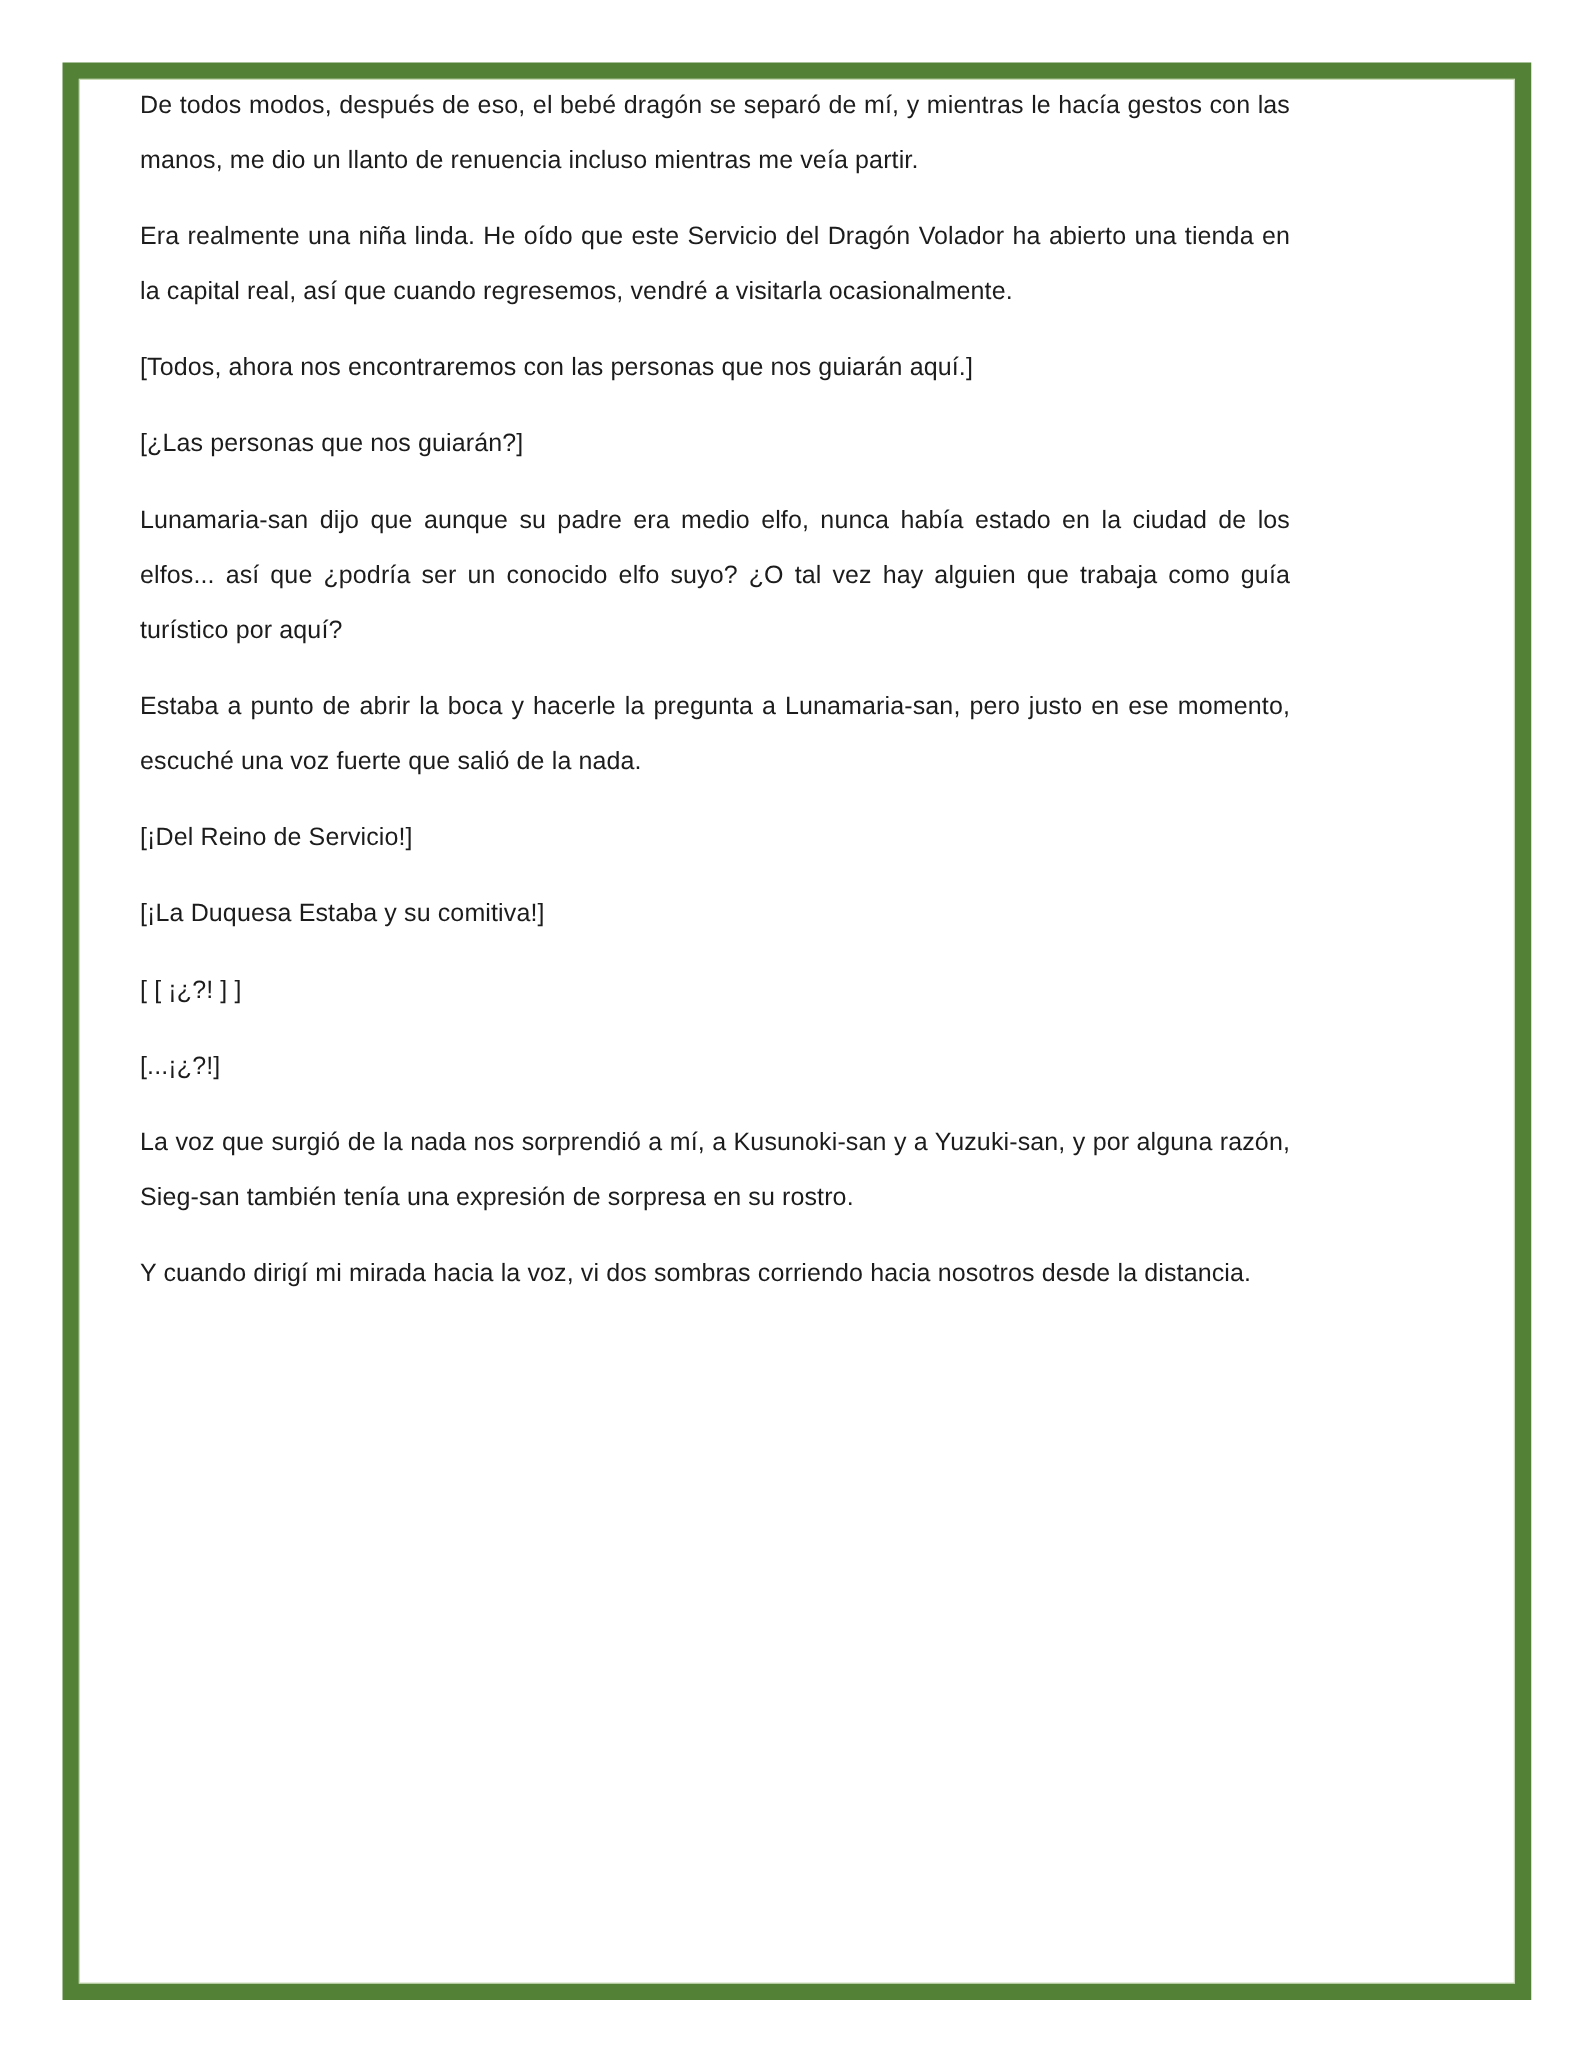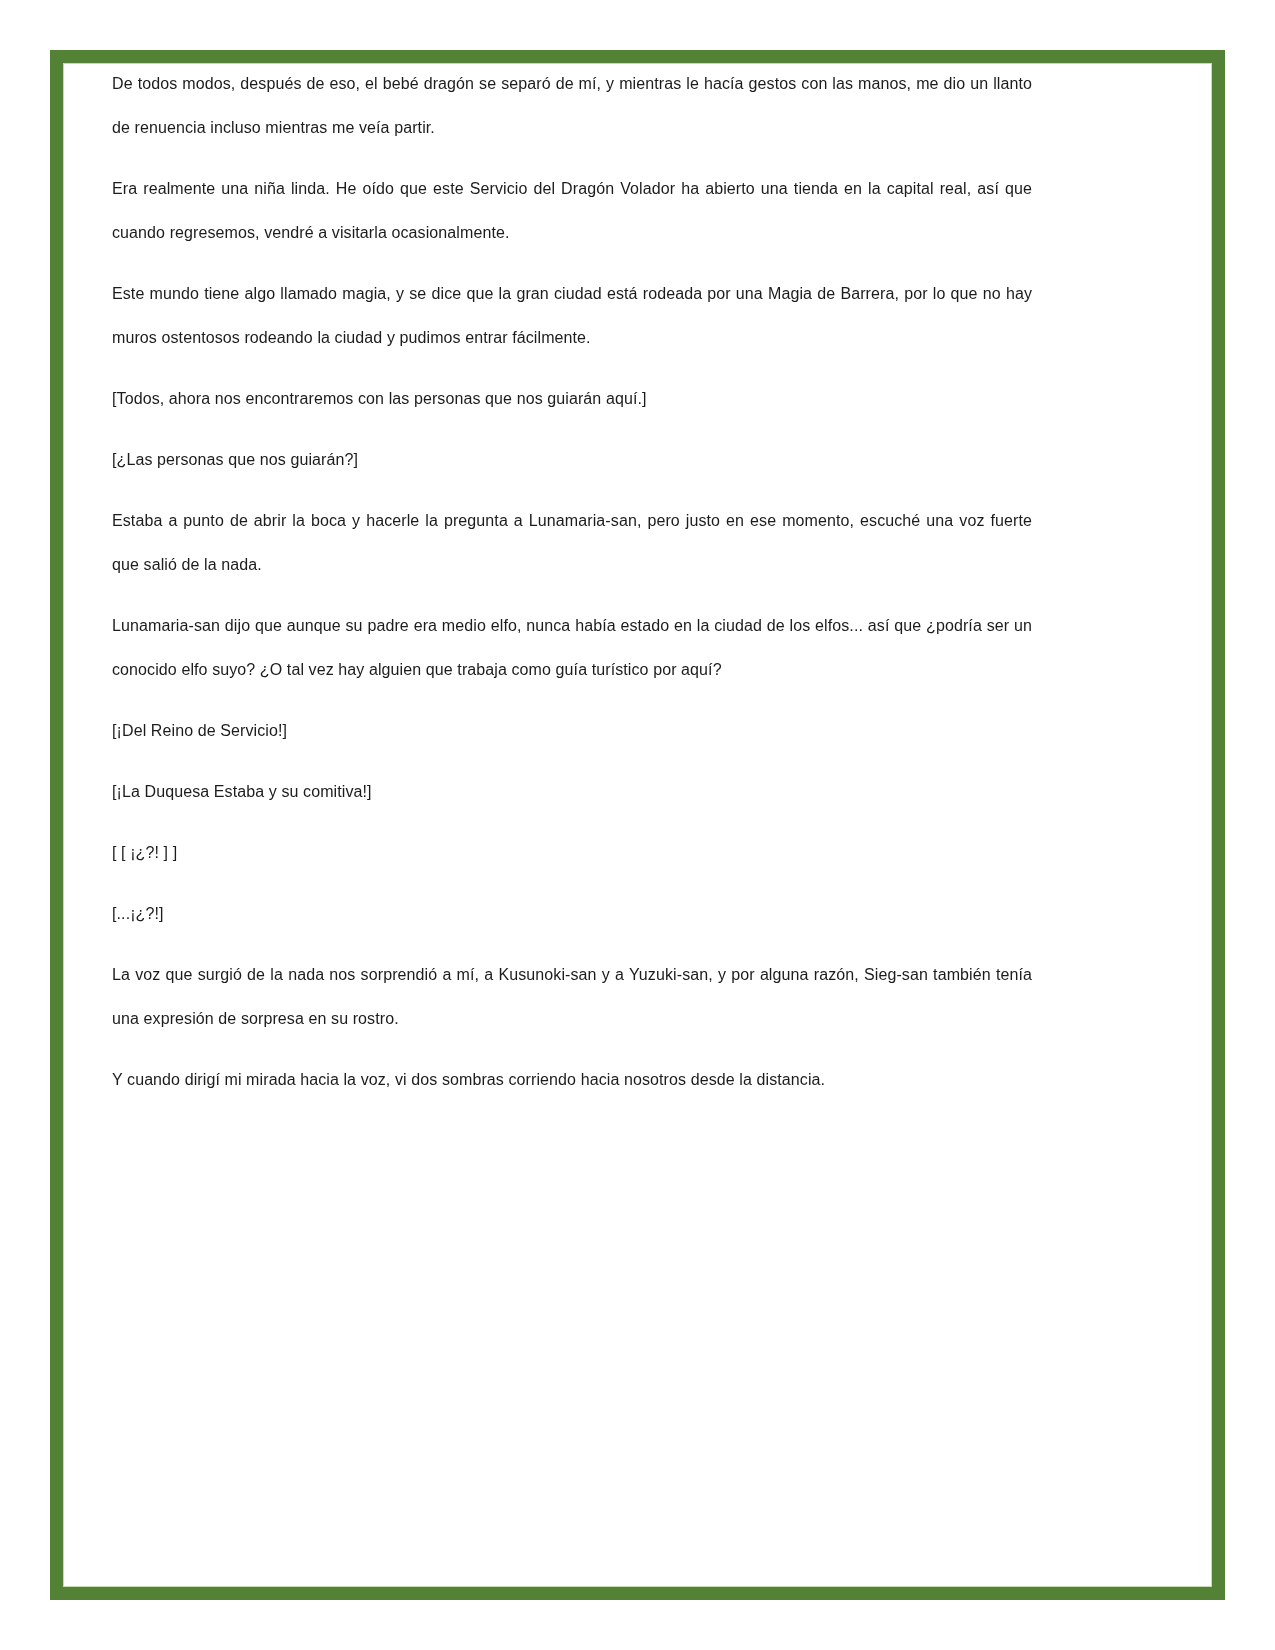--- a/index.html
+++ b/index.html
@@ -24,41 +24,40 @@
       box-sizing: border-box;
       border: 13px solid #538135;
       box-shadow: inset 0 0 0 1px #c9dbb4;
     }
     .doc-content {
       position: absolute;
       left: 112px;
       top: 62px;
       width: 920px;
       text-align: justify;
-      font-size: 16px;
+      font-size: 20px;
       line-height: 44px;
       letter-spacing: 0.1px;
     }
     .doc-content p {
       margin: 0 0 17px 0;
       padding: 0;
     }
   </style>
 </head>
 <body>
 
 <div class="page-frame"></div>
 
 <div class="doc-content">
   <p>De todos modos, después de eso, el bebé dragón se separó de mí, y mientras le hacía gestos con las manos, me dio un llanto de renuencia incluso mientras me veía partir.</p>
   <p>Era realmente una niña linda. He oído que este Servicio del Dragón Volador ha abierto una tienda en la capital real, así que cuando regresemos, vendré a visitarla ocasionalmente.</p>
-  <p>Este mundo tiene algo llamado magia, y se dice que la gran ciudad está rodeada por una Magia de Barrera, por lo que no hay muros ostentosos rodeando la ciudad y pudimos entrar fácilmente.</p>
   <p>[Todos, ahora nos encontraremos con las personas que nos guiarán aquí.]</p>
   <p>[¿Las personas que nos guiarán?]</p>
+  <p>Lunamaria-san dijo que aunque su padre era medio elfo, nunca había estado en la ciudad de los elfos... así que ¿podría ser un conocido elfo suyo? ¿O tal vez hay alguien que trabaja como guía turístico por aquí?</p>
   <p>Estaba a punto de abrir la boca y hacerle la pregunta a Lunamaria-san, pero justo en ese momento, escuché una voz fuerte que salió de la nada.</p>
-  <p>Lunamaria-san dijo que aunque su padre era medio elfo, nunca había estado en la ciudad de los elfos... así que ¿podría ser un conocido elfo suyo? ¿O tal vez hay alguien que trabaja como guía turístico por aquí?</p>
   <p>[¡Del Reino de Servicio!]</p>
   <p>[¡La Duquesa Estaba y su comitiva!]</p>
   <p>[ [ ¡¿?! ] ]</p>
   <p>[...¡¿?!]</p>
   <p>La voz que surgió de la nada nos sorprendió a mí, a Kusunoki-san y a Yuzuki-san, y por alguna razón, Sieg-san también tenía una expresión de sorpresa en su rostro.</p>
   <p>Y cuando dirigí mi mirada hacia la voz, vi dos sombras corriendo hacia nosotros desde la distancia.</p>
 </div>
 
 </body></html>

